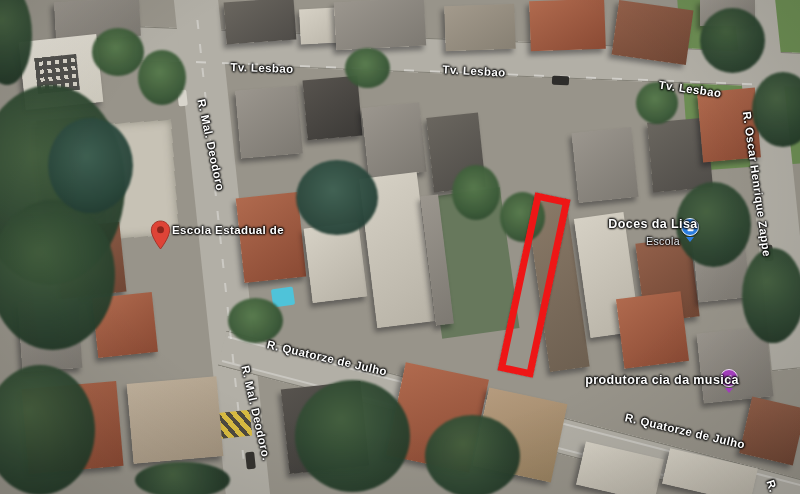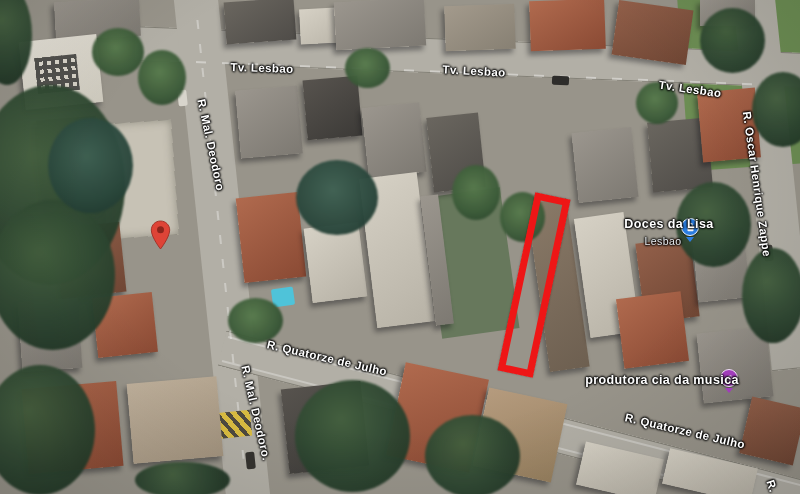--- a/index.html
+++ b/index.html
@@ -159,26 +159,27 @@
   <div class="lbl" style="left:772px;top:486px;transform:translate(-50%,-50%) rotate(72deg);">R.</div>
 
   <div class="marker" style="left:150px;top:220px;width:130px;height:34px;">
     <span style="left:0;top:0;">
       <svg width="21" height="30" viewBox="0 0 24 34">
         <path d="M12 1C6 1 1.5 5.6 1.5 11.4 1.5 19.6 12 33 12 33s10.5-13.4 10.5-21.6C22.5 5.6 18 1 12 1z" fill="#de4437" stroke="#9e2c22" stroke-width="1"></path>
         <circle cx="12" cy="11" r="4" fill="#8c251c"></circle>
       </svg>
     </span>
     <div class="lbl school-lbl" style="left:22px;top:4px;">
+      <div style="position:static;">Escola Estadual de</div>
     </div>
   </div>
 
   <div class="marker" style="left:615px;top:216px;width:100px;height:34px;">
-    <div class="lbl poi-name" style="left:54px;top:8px;transform:translate(-50%,-50%);">Doces da Lisa</div>
-    <div class="lbl poi-sub" style="left:48px;top:25px;transform:translate(-50%,-50%);">Lesbao</div>
+    <div class="lbl poi-name" style="left:38px;top:8px;transform:translate(-50%,-50%);">Doces da Lisa</div>
+    <div class="lbl poi-sub" style="left:48px;top:25px;transform:translate(-50%,-50%);">Escola</div>
     <div class="poi-dot" style="left:66px;top:2px;background:#2a7de1;border:1px solid #eaf1fb;">
       <svg width="11" height="11" viewBox="0 0 24 24" style="position:static;">
         <path d="M8 10V7a4 4 0 0 1 8 0v3" fill="none" stroke="#fff" stroke-width="2.4"></path>
         <rect x="5.5" y="9" width="13" height="11" rx="1.6" fill="#fff"></rect>
       </svg>
     </div>
     <div class="poi-tip" style="left:71px;top:21px;border-top:5px solid #2a7de1;"></div>
   </div>
 
   <div class="marker" style="left:610px;top:362px;width:135px;height:32px;">

